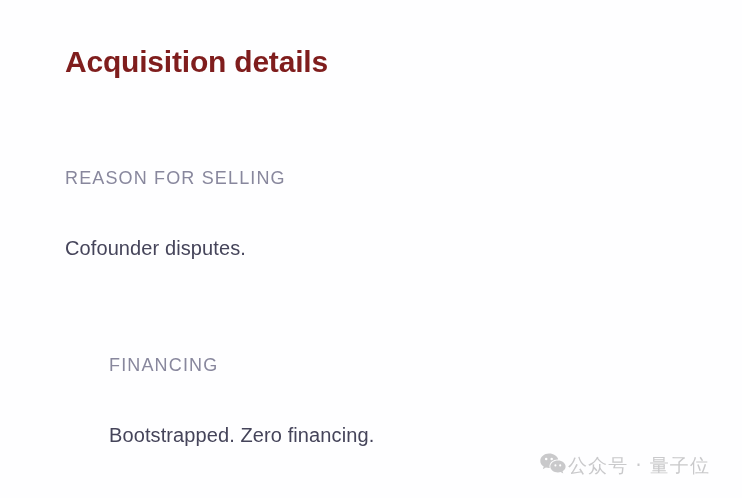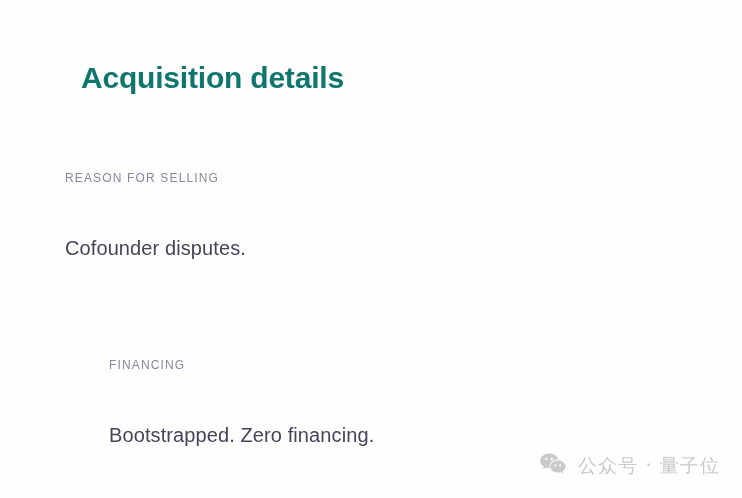--- a/index.html
+++ b/index.html
@@ -30,41 +30,41 @@
     position: absolute;
     left: 65px;
     top: 0;
     width: 640px;
   }
 
   .page-title {
     position: absolute;
     left: 0;
     top: 43px;
-    margin: 16px;
+    margin: 0;
     font-size: 30px;
     font-weight: bold;
     letter-spacing: -0.2px;
-    color: #0f766e;
+    color: #7f1d1d;
     line-height: 38px;
     white-space: nowrap;
   }
 
   .field {
     position: absolute;
     left: 0;
     width: 640px;
   }
 
   .field-reason { top: 168px; }
   .field-financing { top: 355px; margin-left: 44px; }
 
   .field-label {
     margin: 0;
-    font-size: 12px;
+    font-size: 18px;
     font-weight: normal;
     letter-spacing: 1.15px;
     color: #88879d;
     text-transform: uppercase;
     line-height: 20px;
     white-space: nowrap;
   }
 
   .field-value {
     margin: 0;
@@ -77,21 +77,21 @@
     white-space: nowrap;
   }
 
   
   .watermark {
     position: absolute;
     left: 540px;
     top: 453px;
     display: flex;
     align-items: flex-start;
-    gap: 11px;
+    gap: 1px;
     user-select: none;
   }
 
   .wechat-icon {
     display: block;
     width: 27px;
     height: 24px;
     flex: 0 0 auto;
   }
 

